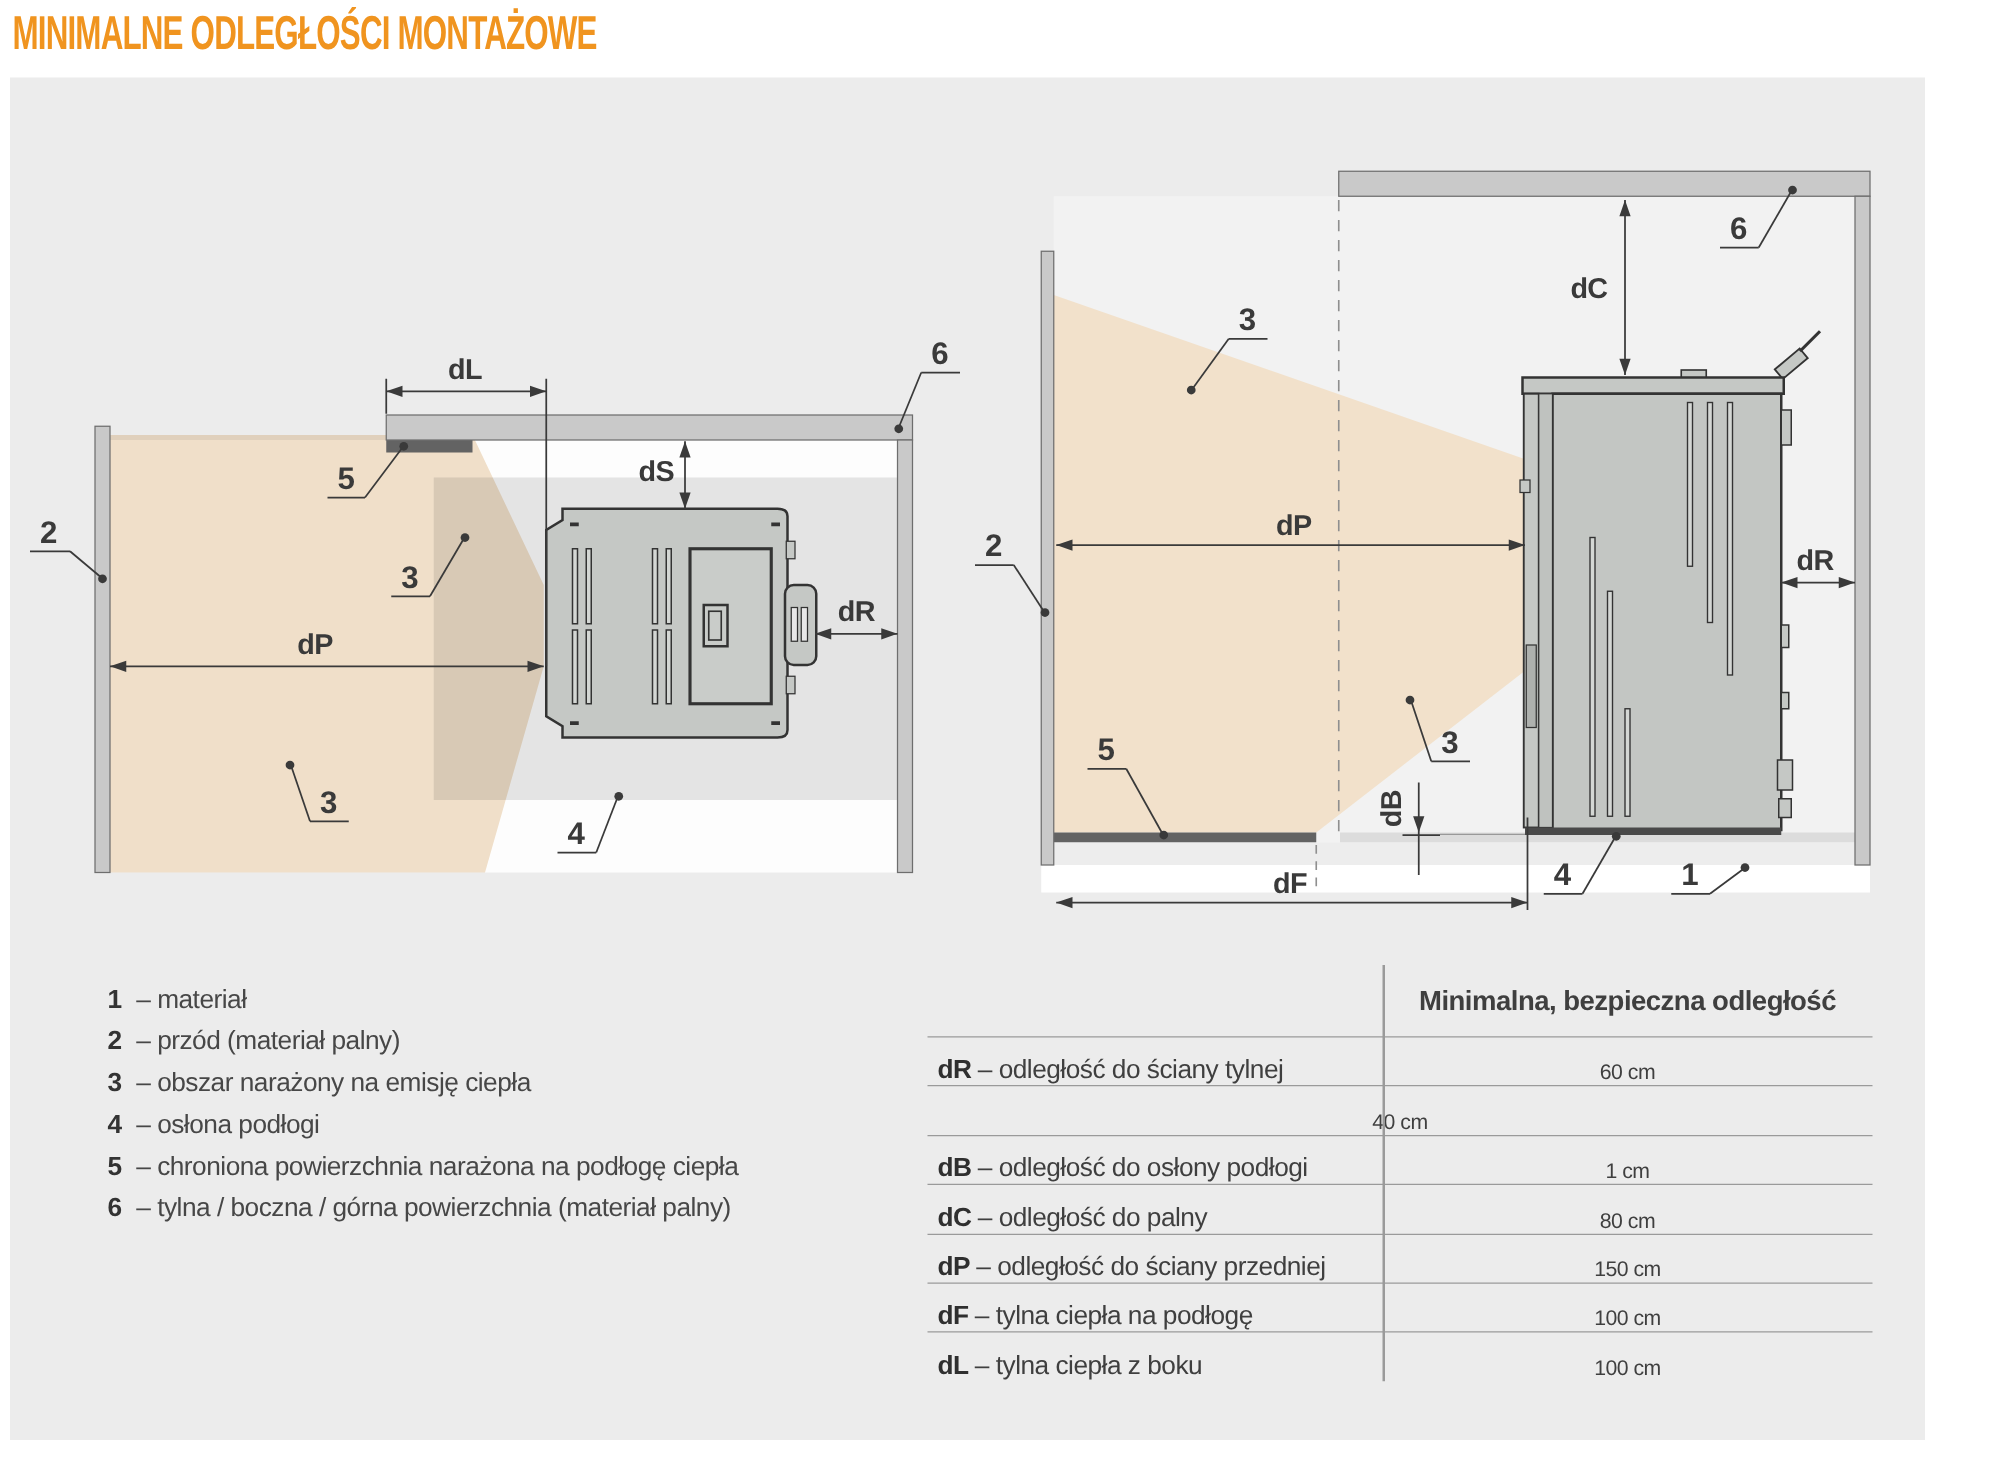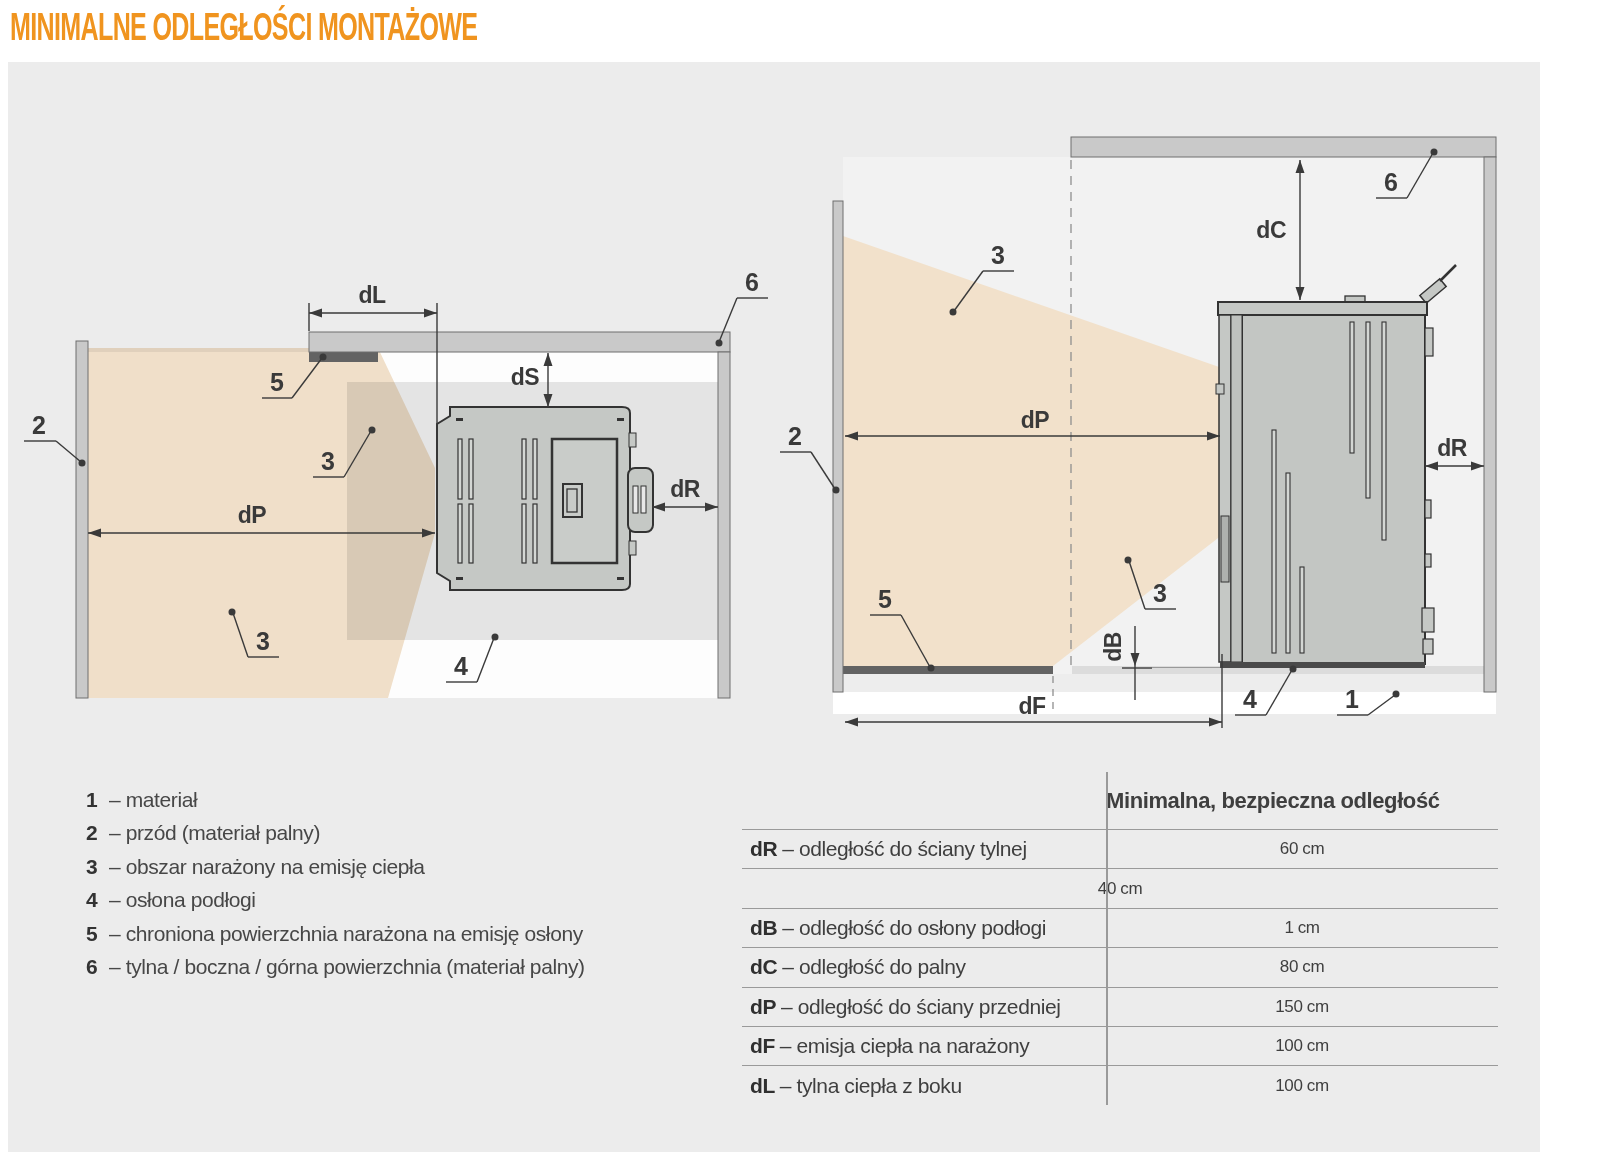--- a/index.html
+++ b/index.html
@@ -10,22 +10,22 @@
   .panel{position:absolute;left:8px;top:62px;width:1577px;height:1090px;background:#ECECEC;}
   svg.fig{position:absolute;left:0;top:0;}
   
   .legend{position:absolute;left:86px;top:783px;font-size:21px;letter-spacing:-0.4px;color:#474747;}
   .legend-row{display:flex;height:33.5px;align-items:center;}
   .legend-row b{width:16px;color:#333;margin-right:7px;}
   
   .mtable{position:absolute;left:742px;top:772px;width:756px;font-size:21px;letter-spacing:-0.4px;color:#3f3f3f;}
   .mt-divider{position:absolute;left:364px;top:0;bottom:0;width:1.5px;background:#9a9a9a;}
   .mt-header{height:57px;display:flex;align-items:center;}
-  .mt-header span{margin-left:364px;width:392px;font-weight:bold;font-size:22px;}
-  .mt-row{display:flex;height:39.4px;align-items:center;border-top:1.5px solid #9a9a9a;box-sizing:border-box;}
+  .mt-header span{margin-left:364px;width:392px;text-align:center;font-weight:bold;font-size:22px;}
+  .mt-row{display:flex;height:39.4px;align-items:flex-end;border-top:1.5px solid #9a9a9a;box-sizing:border-box;}
   .mt-label{width:364px;padding-left:8px;box-sizing:border-box;white-space:nowrap;}
   .mt-label b{color:#2f2f2f;}
   .mt-label span{margin-left:5px;}
   .mt-value{flex:1;text-align:center;font-size:17px;}
   
   text{fill:#3a3a3a;font-family:"Liberation Sans",sans-serif;}
   .dim{font-size:23px;font-weight:bold;letter-spacing:-0.5px;}
   .callout{font-size:25px;font-weight:bold;}
 </style>
 </head>
@@ -247,21 +247,21 @@
     <div class="legend-row">
         <b>3</b>
         <span>– obszar narażony na emisję ciepła</span>
       </div>
     <div class="legend-row">
         <b>4</b>
         <span>– osłona podłogi</span>
       </div>
     <div class="legend-row">
         <b>5</b>
-        <span>– chroniona powierzchnia narażona na emisję osłony</span>
+        <span>– chroniona powierzchnia narażona na podłogę ciepła</span>
       </div>
     <div class="legend-row">
         <b>6</b>
         <span>– tylna / boczna / górna powierzchnia (materiał palny)</span>
       </div>
   </div>
 
   <div class="mtable">
     <div class="mt-divider"></div>
     <div class="mt-header">
@@ -280,21 +280,21 @@
     </div>
     <div class="mt-row">
       <div class="mt-label"><b>dC</b><span>– odległość do palny</span></div>
       <div class="mt-value">80 cm</div>
     </div>
     <div class="mt-row">
       <div class="mt-label"><b>dP</b><span>– odległość do ściany przedniej</span></div>
       <div class="mt-value">150 cm</div>
     </div>
     <div class="mt-row">
-      <div class="mt-label"><b>dF</b><span>– emisja ciepła na narażony</span></div>
+      <div class="mt-label"><b>dF</b><span>– tylna ciepła na podłogę</span></div>
       <div class="mt-value">100 cm</div>
     </div>
     <div class="mt-row">
       <div class="mt-label"><b>dL</b><span>– tylna ciepła z boku</span></div>
       <div class="mt-value">100 cm</div>
     </div>
   </div>
 </div>
 
 </body></html>

